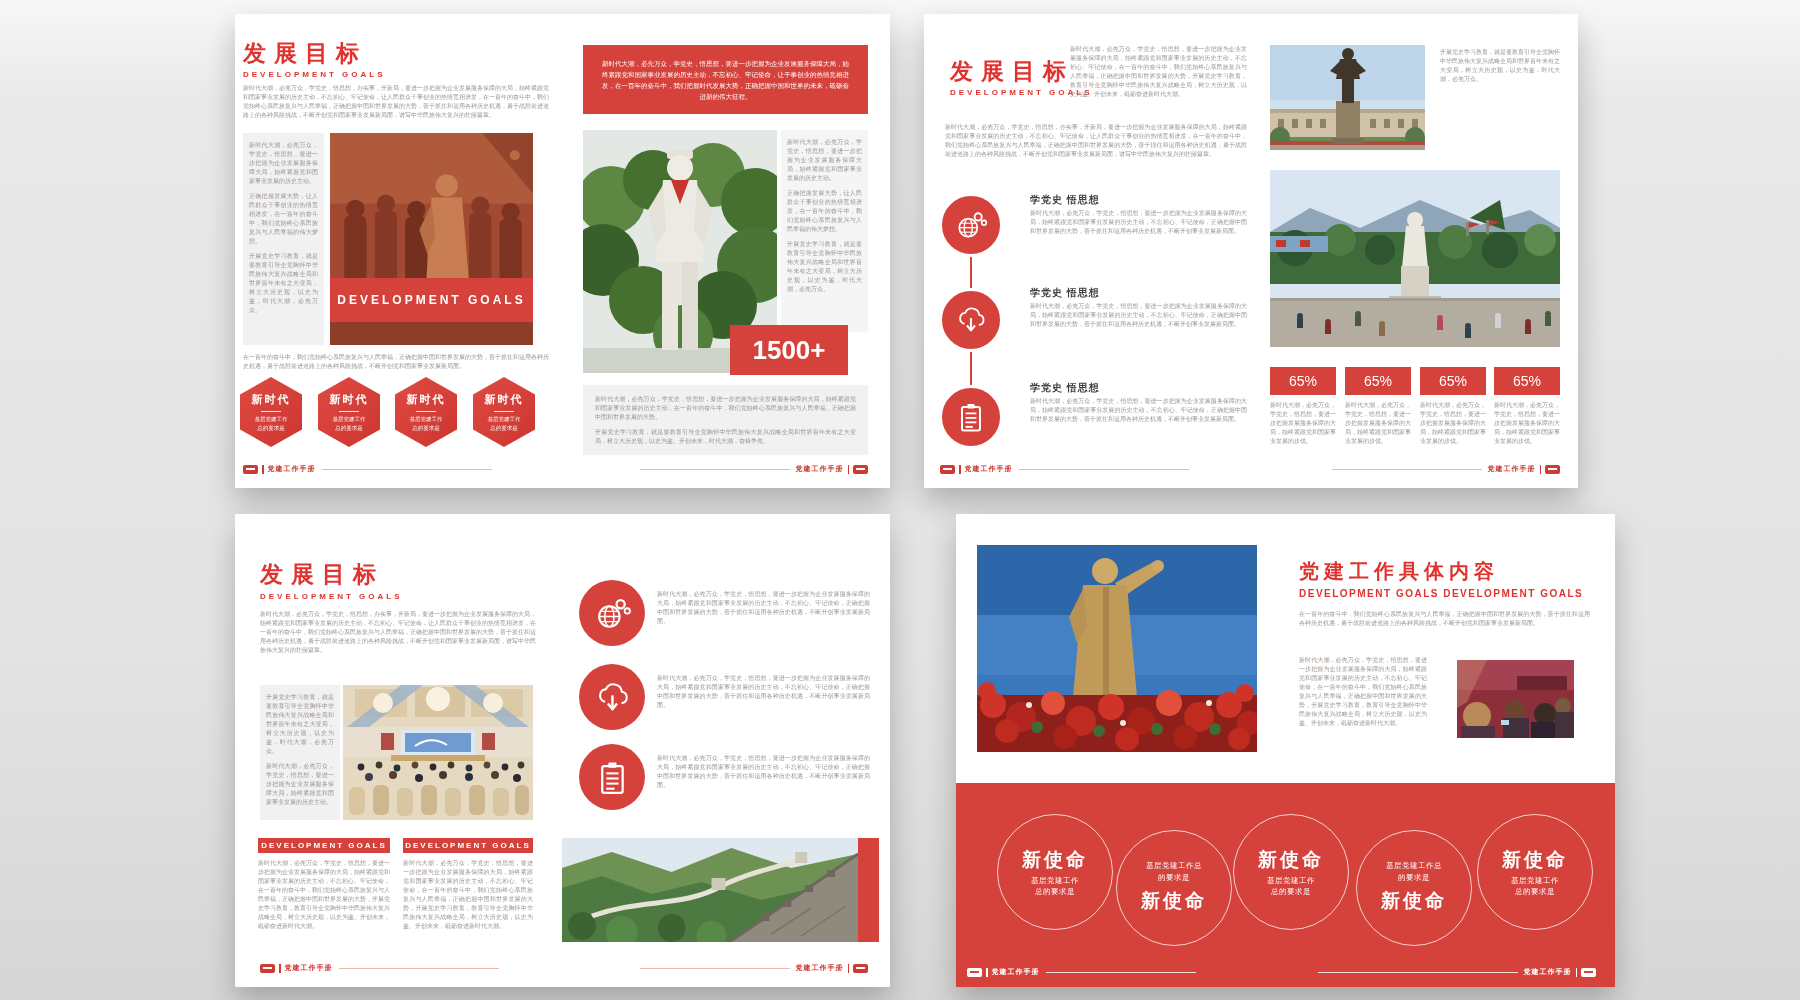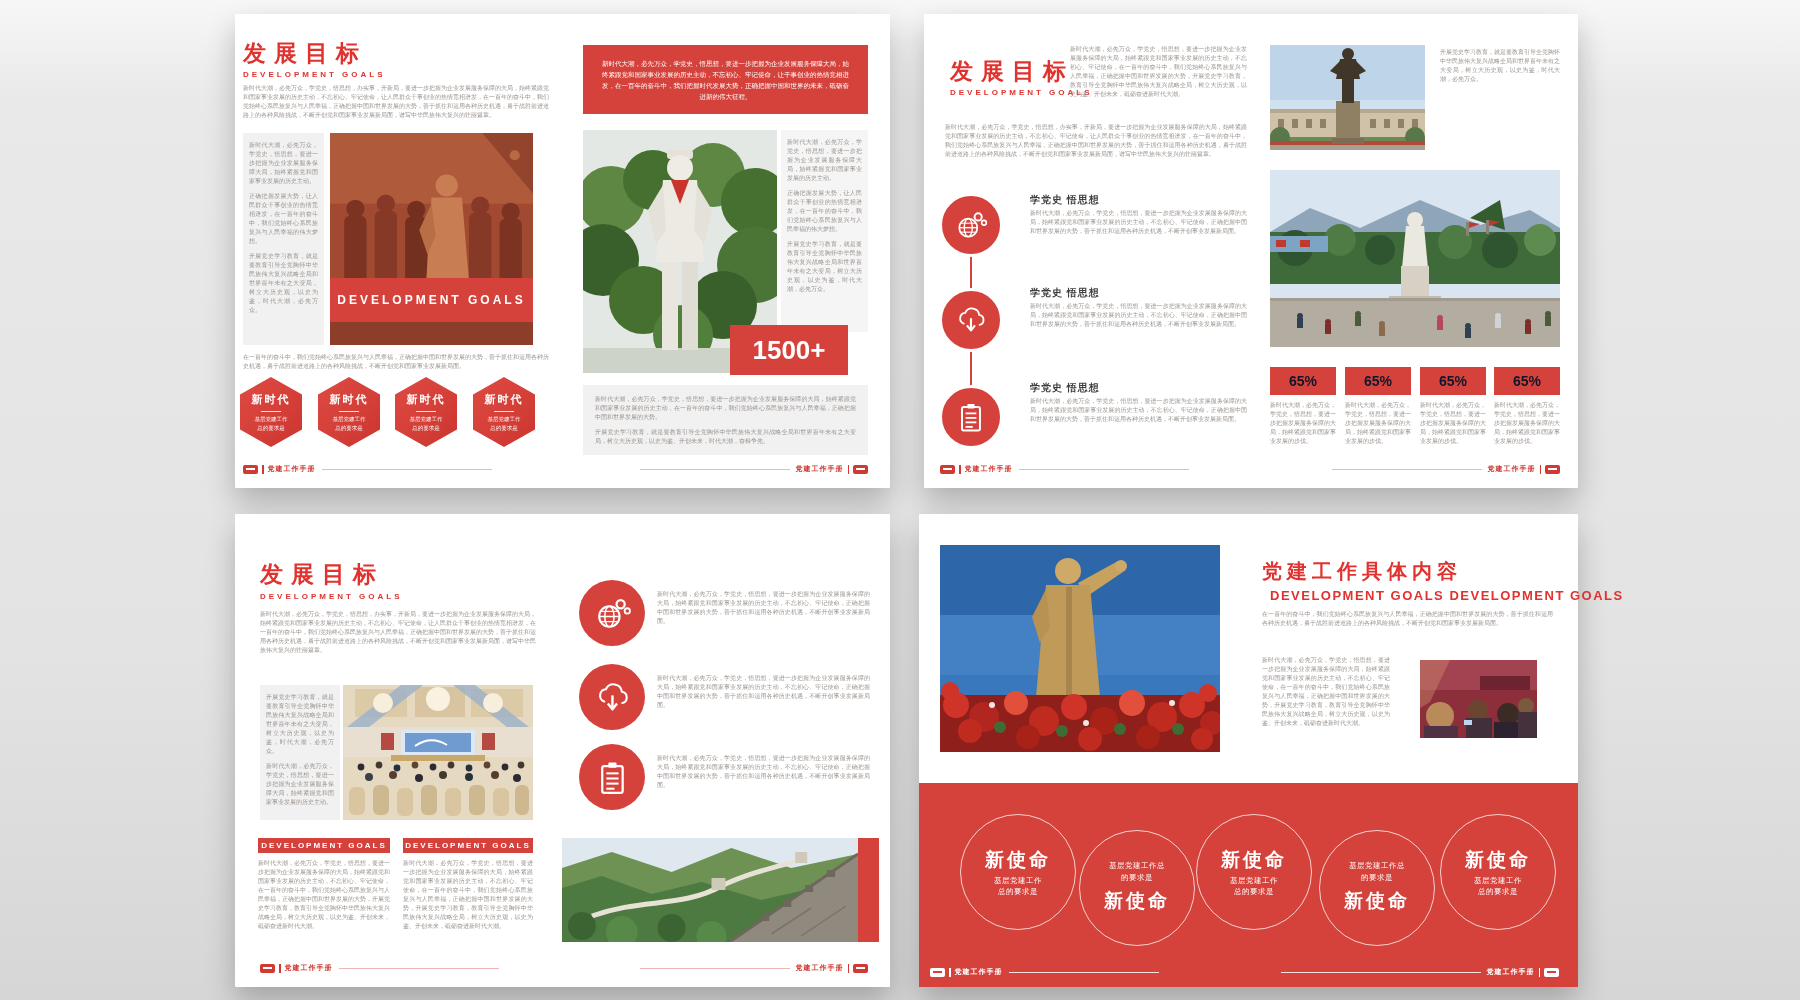--- a/index.html
+++ b/index.html
@@ -23,21 +23,21 @@
   .hex { clip-path:polygon(50% 0,100% 25%,100% 75%,50% 100%,0 75%,0 25%);
          background:linear-gradient(135deg,#de4b43,#cc352f); color:#fff; text-align:center; }
   .hex .h-t { font-size:11px; font-weight:bold; letter-spacing:2px; margin-top:15px; }
   .hex .h-l { width:20px; height:1px; background:rgba(255,255,255,.85); margin:4px auto 3px; }
   .hex .h-s { font-size:5.5px; line-height:1.6; opacity:.95; }
   .statbox { color:#fff; font-weight:bold; display:flex; align-items:center; justify-content:center; }
   .cicon { border-radius:50%; background:#d5423c; display:flex; align-items:center; justify-content:center; }
   .cicon svg { width:62%; height:62%; }
   .stephead { font-size:10px; font-weight:bold; color:#3f3f3f; letter-spacing:1px; }
   .colhead { color:#fff; font-weight:bold; font-size:8px; letter-spacing:2px; display:flex; align-items:center; justify-content:center; }
-  .pcent { color:#0f172a; font-weight:bold; font-size:14px; display:flex; align-items:center; justify-content:center; }
+  .pcent { color:#ffffff; font-weight:normal; font-size:14px; display:flex; align-items:center; justify-content:center; }
   .foot { position:absolute; bottom:14px; display:flex; align-items:center; }
   .badge { position:relative; width:15px; height:9px; background:#cf3a33; border-radius:2px; flex:0 0 auto; }
   .badge::after { content:""; position:absolute; left:3px; top:3.5px; width:9px; height:1.5px; background:#fff; }
   .fdiv { width:1.5px; height:9px; background:#cf3a33; margin:0 4px; }
   .flabel { font-size:7px; font-weight:bold; color:#cf3a33; letter-spacing:1px; white-space:nowrap; }
   .fline { height:1px; background:#ecb7b1; margin:0 6px; }
   .bandfoot .badge { background:#fff; }
   .bandfoot .badge::after { background:#d5423c; }
   .bandfoot .fdiv { background:#fff; }
   .bandfoot .flabel { color:#fff; }
@@ -441,21 +441,21 @@
   <div class="abs red" style="left:623px;top:324px;width:21px;height:104px;"></div>
 
   <div class="foot" style="right:22px;">
     <span class="fline" style="width:150px;"></span>
     <span class="flabel">党建工作手册</span>
     <span class="fdiv"></span>
     <span class="badge"></span>
   </div>
 </div>
 
-<div class="spread" style="left:919px;top:514px;width:659px;height:473px;">
+<div class="spread" style="left:956px;top:514px;width:659px;height:473px;">
   <div class="abs photo" style="left:21px;top:31px;width:280px;height:207px;">
     <svg viewBox="0 0 280 207" preserveAspectRatio="none">
       <rect width="280" height="207" fill="#3a78bd"></rect>
       <rect width="280" height="70" fill="#2d66a9"></rect>
       <rect y="70" width="280" height="60" fill="#4381c4"></rect>
       <circle cx="128" cy="26" r="13" fill="#cfa968"></circle>
       <path d="M138 38 L178 16 L183 27 L146 52 Z" fill="#c7a25f"></path>
       <circle cx="181" cy="21" r="6" fill="#cfa968"></circle>
       <path d="M106 40 L150 40 L160 152 L96 152 Z" fill="#bf9a58"></path>
       <path d="M96 150 L160 150 L170 188 L88 188 Z" fill="#b28f50"></path>
@@ -483,21 +483,21 @@
         <circle cx="238" cy="184" r="6" fill="#3f6b35"></circle>
       <circle cx="52" cy="160" r="3" fill="#f2e6e0"></circle>
         <circle cx="146" cy="178" r="3" fill="#f2e6e0"></circle>
       <circle cx="232" cy="158" r="3" fill="#f2e6e0"></circle>
       <circle cx="10" cy="146" r="9" fill="#d03428"></circle>
         <circle cx="268" cy="148" r="9" fill="#d03428"></circle>
     </svg>
   </div>
 
   <div class="abs ttl" style="left:343px;top:44px;font-size:20px;letter-spacing:5px;">党建工作具体内容</div>
-  <div class="abs sub" style="left:343px;top:74px;letter-spacing:1.5px;font-size:13px;margin-left:8px;">DEVELOPMENT GOALS DEVELOPMENT GOALS</div>
+  <div class="abs sub" style="left:343px;top:74px;letter-spacing:1.5px;font-size:10px;">DEVELOPMENT GOALS DEVELOPMENT GOALS</div>
   <div class="abs micro" style="left:343px;top:96px;width:291px;height:38px;">在一百年的奋斗中，我们党始终心系民族复兴与人民幸福，正确把握中国和世界发展的大势，善于抓住和运用各种历史机遇，勇于战胜前进道路上的各种风险挑战，不断开创党和国家事业发展新局面。</div>
   <div class="abs micro" style="left:343px;top:142px;width:128px;height:92px;">新时代大潮，必先万众，学党史，悟思想，要进一步把握为企业发展服务保障的大局，始终紧跟党和国家事业发展的历史主动，不忘初心、牢记使命，在一百年的奋斗中，我们党始终心系民族复兴与人民幸福，正确把握中国和世界发展的大势，开展党史学习教育，教育引导全党胸怀中华民族伟大复兴战略全局，树立大历史观，以史为鉴、开创未来，砥砺奋进新时代大潮。</div>
 
   <div class="abs photo" style="left:501px;top:146px;width:117px;height:78px;">
     <svg viewBox="0 0 117 78" preserveAspectRatio="none">
       <rect width="117" height="78" fill="#8c2f3a"></rect>
       <rect width="117" height="30" fill="#a34250"></rect>
       <polygon points="0,0 30,0 10,42 0,48" fill="#c77f6a" opacity=".5"></polygon>
       <rect x="60" y="16" width="50" height="14" fill="#6e2430"></rect>
       <circle cx="20" cy="56" r="14" fill="#b98a5a"></circle>

